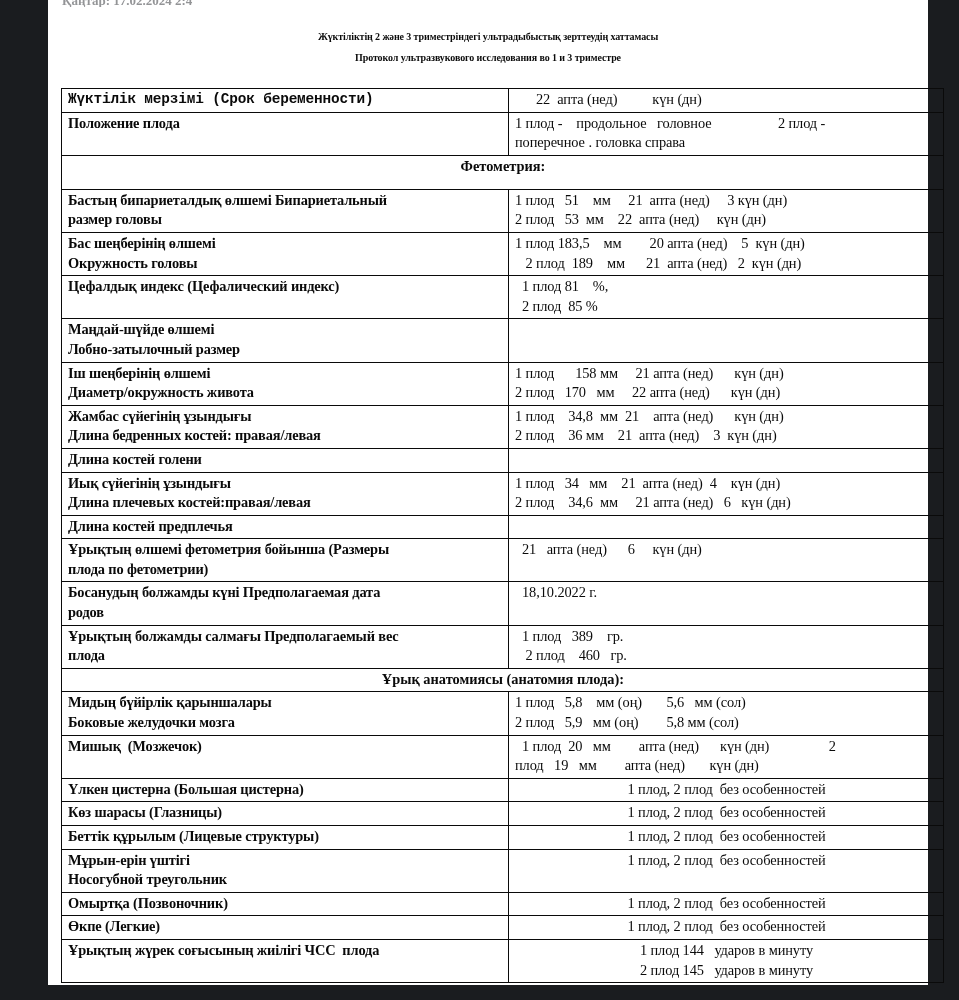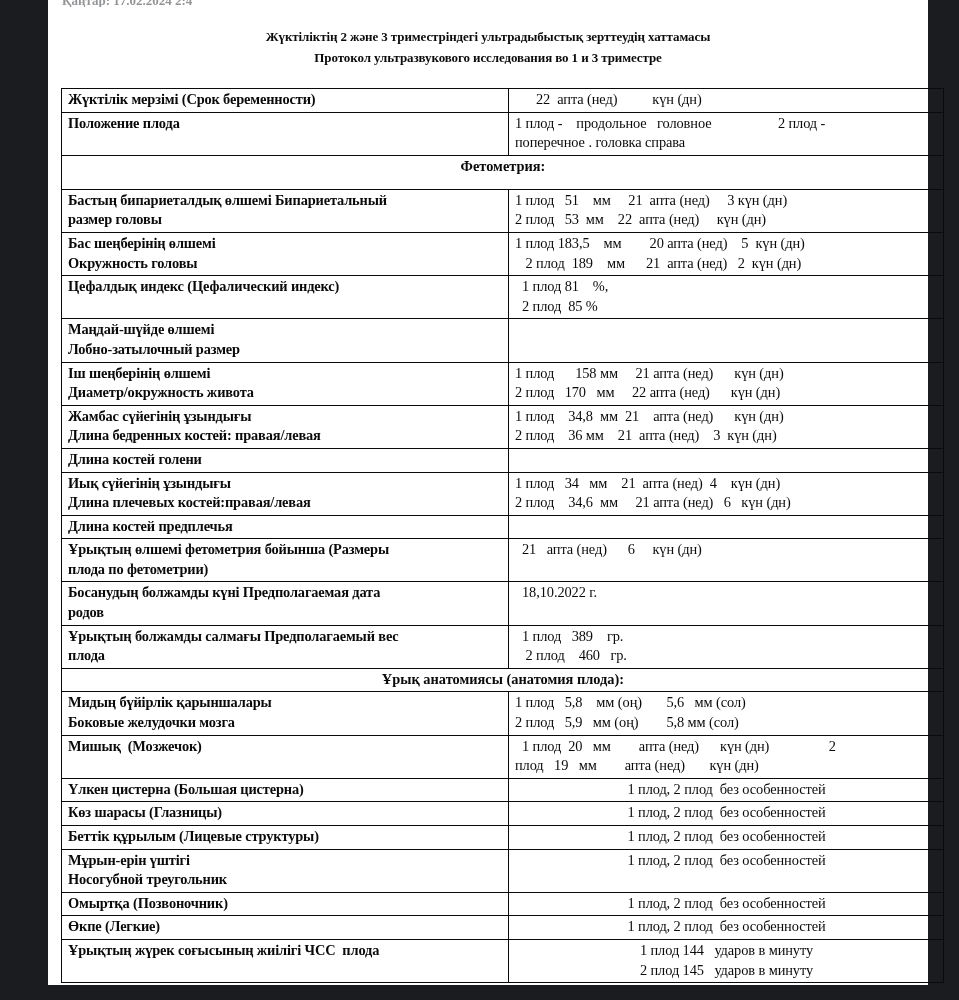--- a/index.html
+++ b/index.html
@@ -40,21 +40,21 @@
     opacity: .55;
     white-space: nowrap;
   }
 
   #titles {
     padding-top: 26px;
     text-align: center;
   }
   .title-line {
     font-weight: bold;
-    font-size: 13px;
+    font-size: 10px;
     line-height: 21px;
     color: #0c0c0c;
     letter-spacing: -0.1px;
   }
 
   table.protocol {
     position: absolute;
     left: 13px;
     top: 88px;
     width: 858px;
@@ -98,21 +98,21 @@
   <div id="scan-header">Қаңтар: 17.02.2024  2:4</div>
 
   <div id="titles">
     <div class="title-line">Жүктіліктің 2 және 3 триместріндегі ультрадыбыстық зерттеудің хаттамасы</div>
     <div class="title-line">Протокол ультразвукового исследования во 1 и 3 триместре</div>
   </div>
 
   <table class="protocol">
     <tbody id="tbody">
         <tr>
-          <td class="lbl" style="white-space: pre-wrap;">Жүктілік мерзімі (Срок беременности)</td>
+          <td class="lbl" style="white-space: pre-wrap; font-family: Liberation Mono, monospace;">Жүктілік мерзімі (Срок беременности)</td>
           <td class="val">      22  апта (нед)          күн (дн)</td>
         </tr>
         <tr>
           <td class="lbl" style="white-space: pre-wrap;">Положение плода</td>
           <td class="val">1 плод -    продольное   головное                   2 плод -
 поперечное . головка справа</td>
         </tr>
         <tr>
           <td colspan="2" class="section tall">Фетометрия:</td>
         </tr>

